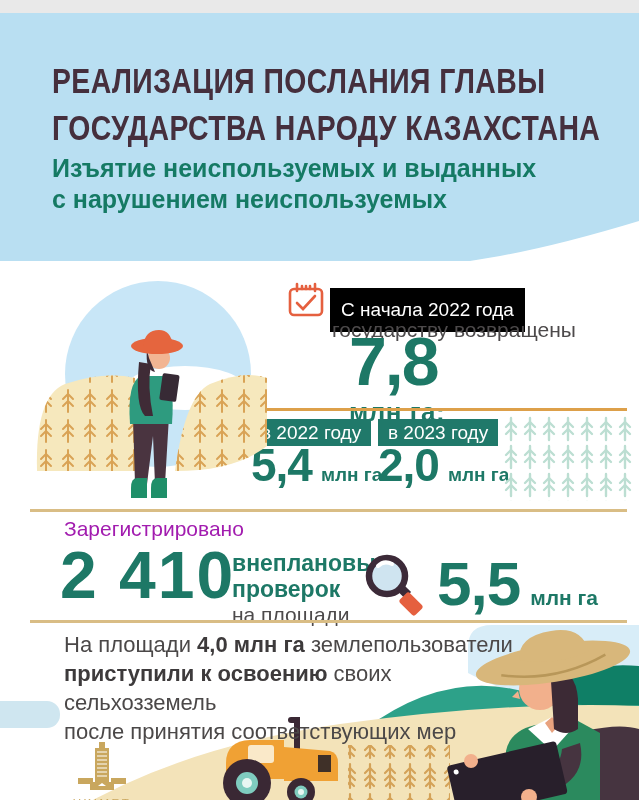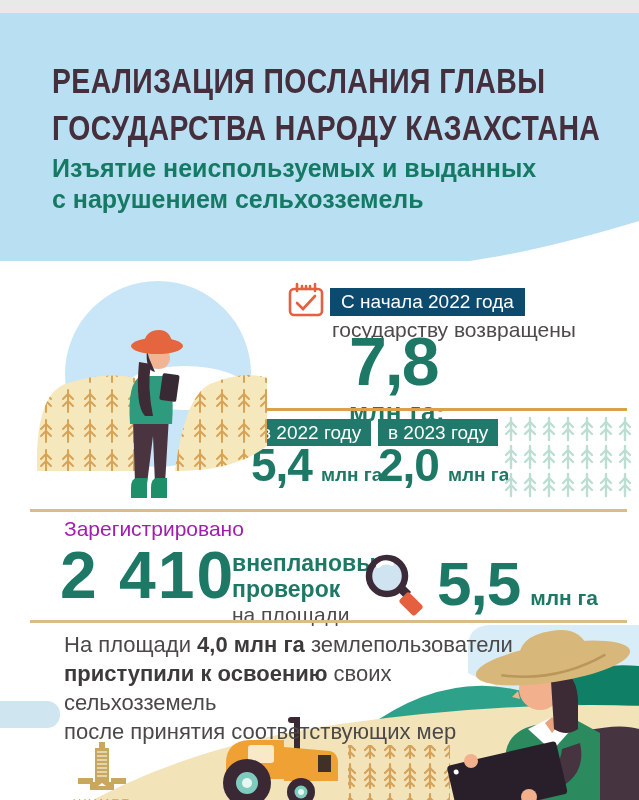--- a/index.html
+++ b/index.html
@@ -17,21 +17,21 @@
     transform:scaleX(.86) scaleY(1.08);transform-origin:left top;white-space:nowrap;
   }
   .subtitle{
     position:absolute;left:52px;top:140px;color:#157a64;font-weight:700;
     font-size:25px;line-height:31px;white-space:nowrap;
   }
   
   .cal-icon{position:absolute;left:286px;top:268px;}
   .badge-red{
     position:absolute;left:330px;top:275px;height:28px;display:flex;align-items:center;
-    background:#0c4a6e;color:#ffffff;font-size:19px;padding:0 11px;font-weight:400;
+    background:#000000;color:#ffffff;font-size:19px;padding:8px 11px;font-weight:400;
   }
   .ret-caption{position:absolute;left:332px;top:305px;font-size:21px;color:#4d4a4b;}
   .big-row{position:absolute;left:333px;top:312px;display:flex;align-items:baseline;color:#1d7866;flex-direction:column;}
   .big-num{font-size:68px;font-weight:700;letter-spacing:-2px;line-height:72px;}
   .big-unit{font-size:26px;font-weight:700;margin-left:16px;letter-spacing:.5px;}
   .divider1{position:absolute;left:210px;top:395px;width:417px;height:3px;background:#dda04a;}
   .year-badge{
     position:absolute;top:406px;height:27px;display:flex;align-items:center;justify-content:center;
     background:#20796a;color:#fff;font-size:19px;padding:0 10px;
   }
@@ -71,21 +71,21 @@
   <div class="header"></div>
   <svg class="header-wave" viewBox="0 0 639 260">
     <path d="M639,208 Q560,232 500,243 L470,248 L639,248 Z" fill="#ffffff"></path>
   </svg>
   <div class="title">
     <div>РЕАЛИЗАЦИЯ ПОСЛАНИЯ ГЛАВЫ</div>
     <div>ГОСУДАРСТВА НАРОДУ КАЗАХСТАНА</div>
   </div>
   <div class="subtitle">
     <div>Изъятие неиспользуемых и выданных</div>
-    <div>с нарушением сельхозземель</div>
+    <div>с нарушением неиспользуемых</div>
   </div>
 
   <svg class="woman-scene" width="235" height="242" viewBox="0 0 235 242">
     <defs>
       <pattern id="wheatGold1" width="22" height="30" patternUnits="userSpaceOnUse">
         <g stroke="#d9a356" stroke-width="2" stroke-linecap="round" fill="none">
           <path d="M11,4 V26"></path>
           <path d="M11,8 L6,13 M11,8 L16,13 M11,15 L6,20 M11,15 L16,20"></path>
         </g>
       </pattern>

